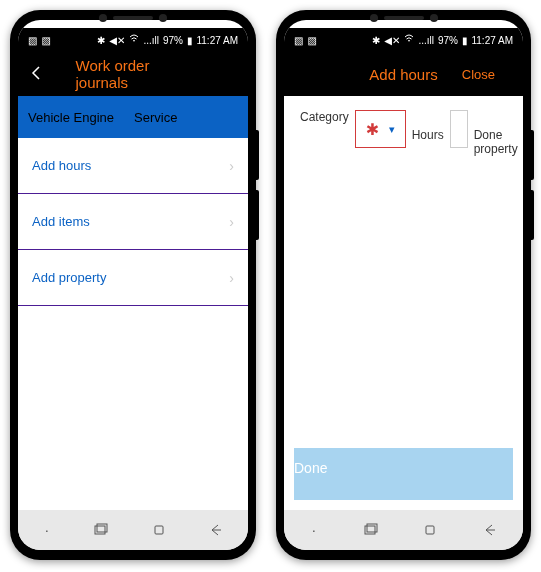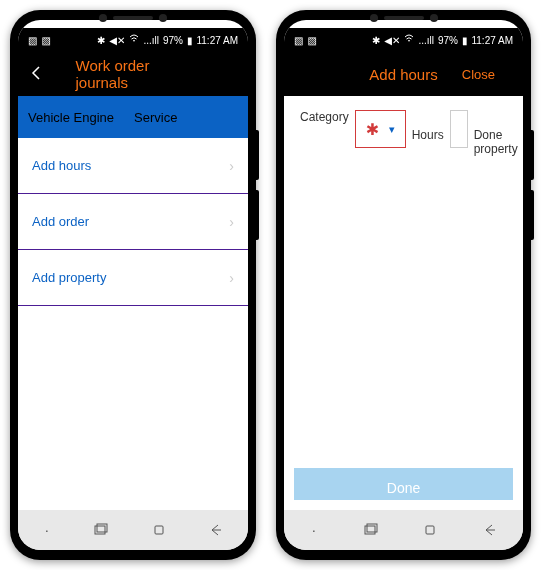--- a/index.html
+++ b/index.html
@@ -184,22 +184,22 @@
       color: #d23a3a;
       font-size: 16px;
     }
     .dropdown-caret {
       color: #0b62c4;
       font-size: 11px;
     }
     .done-btn {
       background: #a8d4f0;
       color: #fff;
-      text-align: center;
-      height: 32px;
+      text-align: left;
+      height: 52px;
       line-height: 40px;
       font-size: 14px;
       margin: 0 10px 10px 10px;
       cursor: pointer;
     }
     .nav-bar {
       background: #e8e8e8;
       height: 40px;
       display: flex;
       align-items: center;
@@ -257,21 +257,21 @@
       <span class="tab">Vehicle Engine</span>
       <span class="tab">Service</span>
     </div>
 
     <div class="content">
       <div class="list-item">
         <span>Add hours</span>
         <span class="chevron">›</span>
       </div>
       <div class="list-item">
-        <span>Add order</span>
+        <span>Add items</span>
         <span class="chevron">›</span>
       </div>
       <div class="list-item">
         <span>Add property</span>
         <span class="chevron">›</span>
       </div>
     </div>
 
     <div class="nav-bar">
       <span class="nav-btn">·</span>

